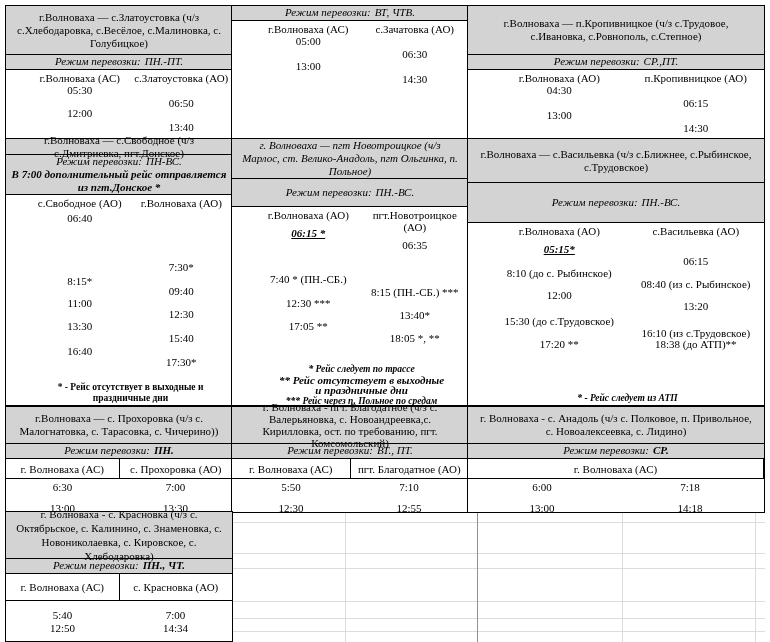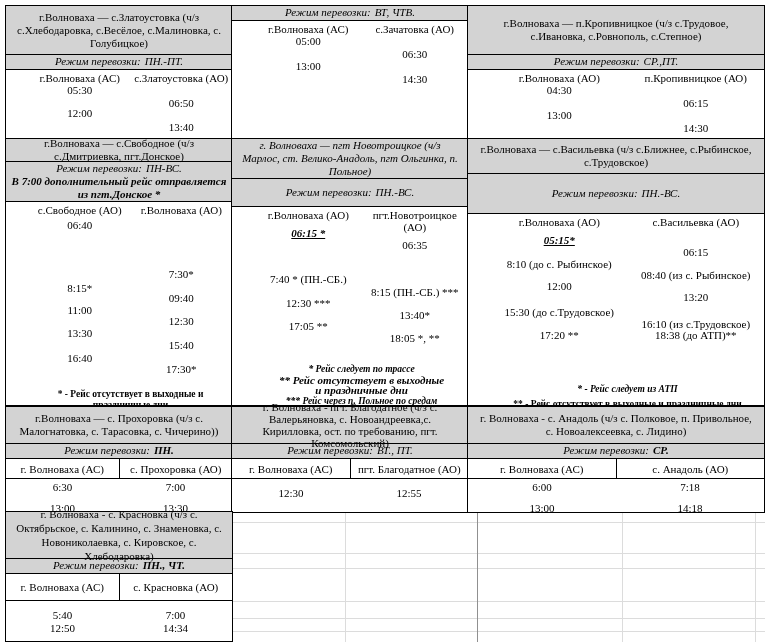--- a/index.html
+++ b/index.html
@@ -77,21 +77,21 @@
       <span class="lbl l">г.Волноваха (АО)</span>
       <span class="lbl r">п.Кропивницкое (АО)</span>
       <span class="tm l" style="top:14px">04:30</span>
       <span class="tm r" style="top:27px">06:15</span>
       <span class="tm l" style="top:39px">13:00</span>
       <span class="tm r" style="top:52px">14:30</span>
     </div>
   </div>
 
   <div class="block" style="left:5px;top:138px;width:228px;height:268px">
-    <div class="bh" style="height:23px">г.Волноваха — с.Свободное (ч/з с.Дмитриевка, пгт.Донское)</div>
+    <div class="bh" style="height:16px">г.Волноваха — с.Свободное (ч/з с.Дмитриевка, пгт.Донское)</div>
     <div class="rz" style="height:40px">
       <div><span>Режим перевозки:</span><span class="rzd">ПН-ВС.</span></div>
       <div class="rznote">В 7:00 дополнительный рейс отправляется из пгт.Донское *</div>
     </div>
     <div class="tt" style="height:197px">
       <span class="lbl l">с.Свободное (АО)</span>
       <span class="lbl r">г.Волноваха (АО)</span>
       <span class="tm l" style="top:17px">06:40</span>
       <span class="tm r" style="top:66px">7:30*</span>
       <span class="tm l" style="top:80px">8:15*</span>
@@ -123,21 +123,21 @@
       <span class="tm r" style="top:102px">13:40*</span>
       <span class="tm l" style="top:113px">17:05 **</span>
       <span class="tm r" style="top:125px">18:05 *, **</span>
       <span class="fn it" style="top:157px">* Рейс следует по трассе</span>
       <span class="fn it fnw" style="top:168px">** Рейс отсутствует в выходные и праздничные дни</span>
       <span class="fn it" style="top:189px">*** Рейс через п. Польное по средам</span>
     </div>
   </div>
 
   <div class="block" style="left:467px;top:138px;width:298px;height:268px">
-    <div class="bh" style="height:35px">г.Волноваха — с.Васильевка (ч/з с.Ближнее, с.Рыбинское, с.Трудовское)</div>
+    <div class="bh" style="height:44px">г.Волноваха — с.Васильевка (ч/з с.Ближнее, с.Рыбинское, с.Трудовское)</div>
     <div class="rz cen" style="height:40px">
       <span>Режим перевозки:</span>
         <span class="rzd">ПН.-ВС.</span>
     </div>
     <div class="tt" style="height:197px">
       <span class="lbl l">г.Волноваха (АО)</span>
       <span class="lbl r">с.Васильевка (АО)</span>
       <span class="tm l u" style="top:20px">05:15*</span>
       <span class="tm r" style="top:32px">06:15</span>
       <span class="tm l" style="top:44px">8:10 (до с. Рыбинское)</span>
@@ -174,34 +174,37 @@
 
   <div class="block" style="left:231px;top:406px;width:238px;height:107px">
     <div class="bh" style="height:37px;line-height:12px">г. Волноваха - пгт. Благодатное (ч/з с. Валерьяновка, с. Новоандреевка,с. Кирилловка, ост. по требованию, пгт. Комсомольский)</div>
     <div class="rz" style="height:15px">
       <span>Режим перевозки:</span><span class="rzd">ВТ., ПТ.</span>
     </div>
     <div class="ch" style="height:20px">
       <div class="c">г. Волноваха (АС)</div>
       <div class="c">пгт. Благодатное (АО)</div>
     </div>
+    <div class="trow" style="margin-top:2px">
+      <div class="c">5:50</div>
+      <div class="c">7:10</div>
+    </div>
     <div class="trow" style="margin-top:8px">
       <div class="c">12:30</div>
       <div class="c">12:55</div>
     </div>
   </div>
 
   <div class="block" style="left:467px;top:406px;width:298px;height:107px">
     <div class="bh" style="height:37px">г. Волноваха - с. Анадоль (ч/з с. Полковое, п. Привольное, с. Новоалексеевка, с. Лидино)</div>
     <div class="rz" style="height:15px">
       <span>Режим перевозки:</span><span class="rzd bd">СР.</span>
     </div>
     <div class="ch" style="height:20px">
       <div class="c">г. Волноваха (АС)</div>
-      <div class="c">с. Анадоль (АО)</div>
     </div>
     <div class="trow" style="margin-top:2px">
       <div class="c">6:00</div>
       <div class="c">7:18</div>
     </div>
     <div class="trow" style="margin-top:8px">
       <div class="c">13:00</div>
       <div class="c">14:18</div>
     </div>
   </div>

